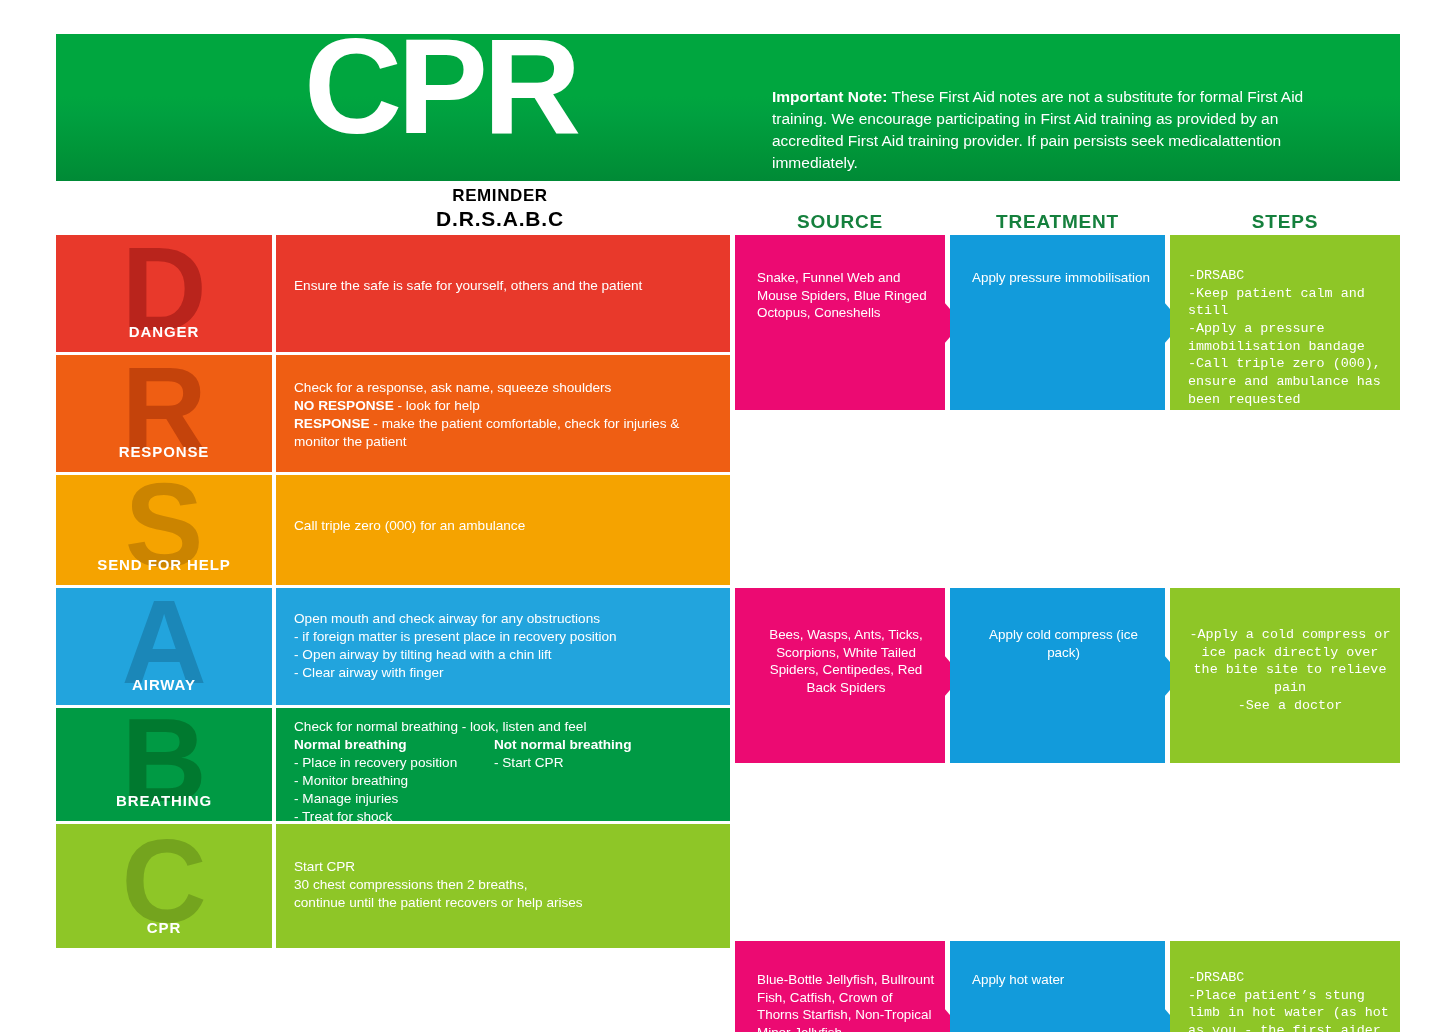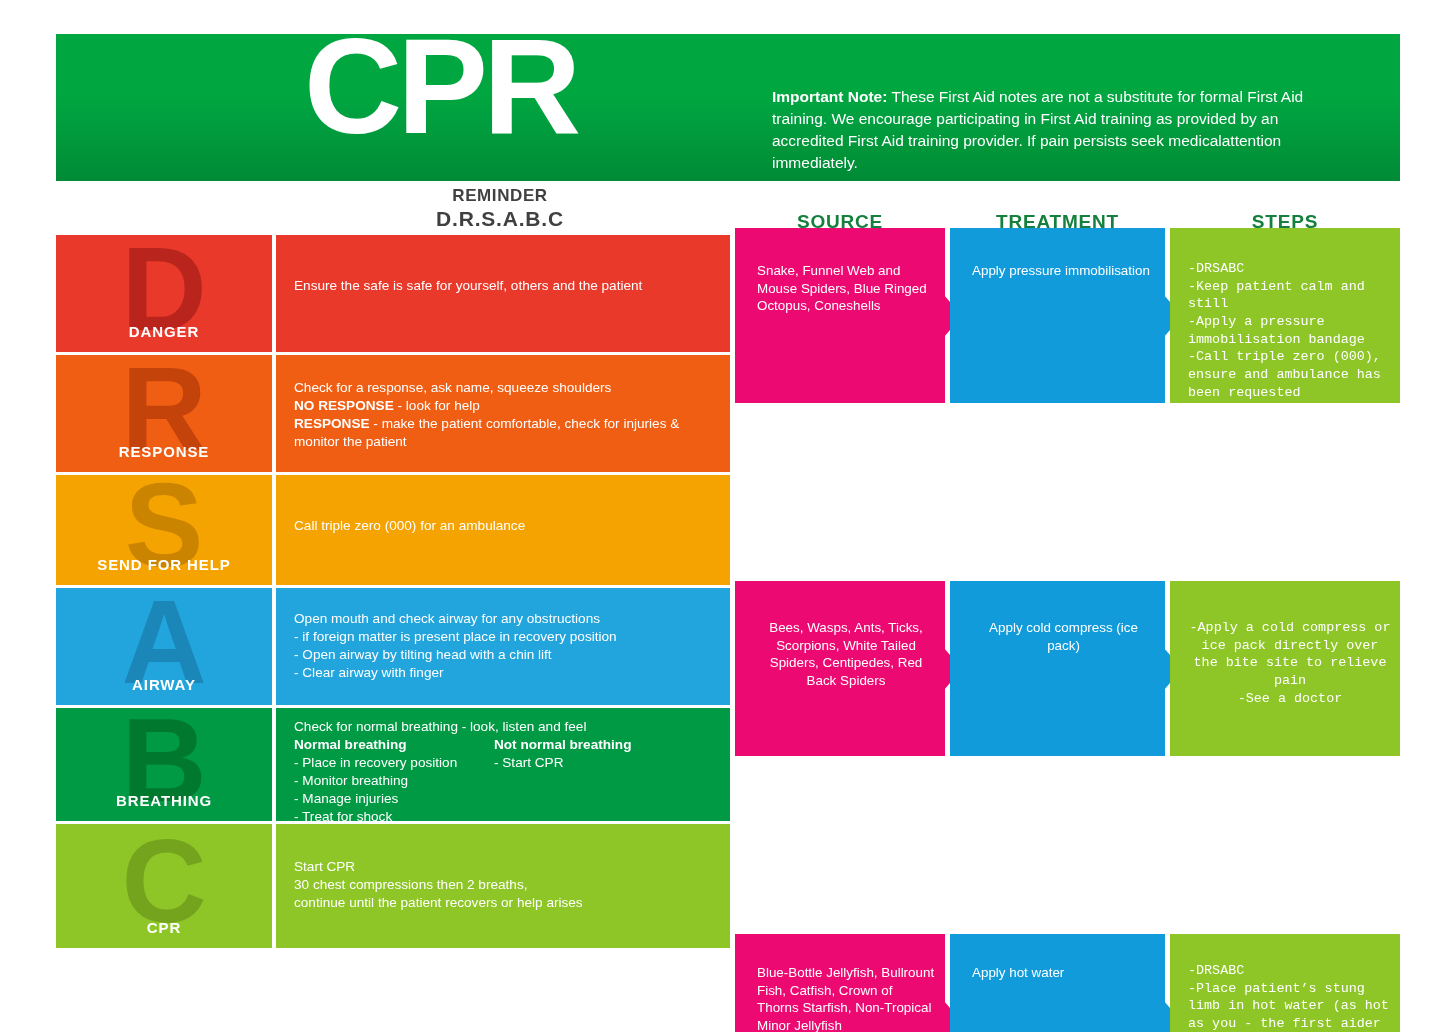--- a/index.html
+++ b/index.html
@@ -26,21 +26,21 @@
   .note{
     position:absolute;left:716px;top:52px;width:540px;
     color:#ffffff;font-size:15.5px;line-height:1.42;
     font-family:"Liberation Sans", sans-serif;
   }
   .note b{font-weight:bold;}
 
   
   .reminder-wrap{
     position:absolute;left:270px;top:186px;width:460px;text-align:center;
-    color:#404040;
+    color:#000000;
   }
   .reminder-1{font-size:17px;font-weight:bold;letter-spacing:0.6px;line-height:1.15;}
   .reminder-2{font-size:21px;font-weight:bold;letter-spacing:0.8px;line-height:1.25;}
 
   
   .colhead{
     position:absolute;top:211px;text-align:center;
     font-size:19px;font-weight:bold;color:#15803d;letter-spacing:0.8px;
   }
   #ch-source{left:735px;width:210px;}
@@ -102,21 +102,21 @@
   #row-send      .dtext-inner{top:42px;}
   #row-airway    .dtext-inner{top:22px;}
   #row-breathing .dtext-inner{top:10px;}
   #row-cpr       .dtext-inner{top:34px;}
 
   .breath-cols{position:relative;width:430px;}
   .bc-left{display:inline-block;width:200px;vertical-align:top;}
   .bc-right{display:inline-block;width:210px;vertical-align:top;}
 
   
-  .rcol{position:absolute;top:228px;}
+  .rcol{position:absolute;top:235px;}
   #col-source   {left:735px;width:210px;}
   #col-treatment{left:950px;width:215px;}
   #col-steps    {left:1170px;width:230px;}
 
   .cell{position:relative;width:100%;overflow:visible;}
   .cell-body{
     position:absolute;left:0;top:0;width:100%;height:100%;
   }
   .cell-txt{
     position:absolute;left:22px;right:10px;

